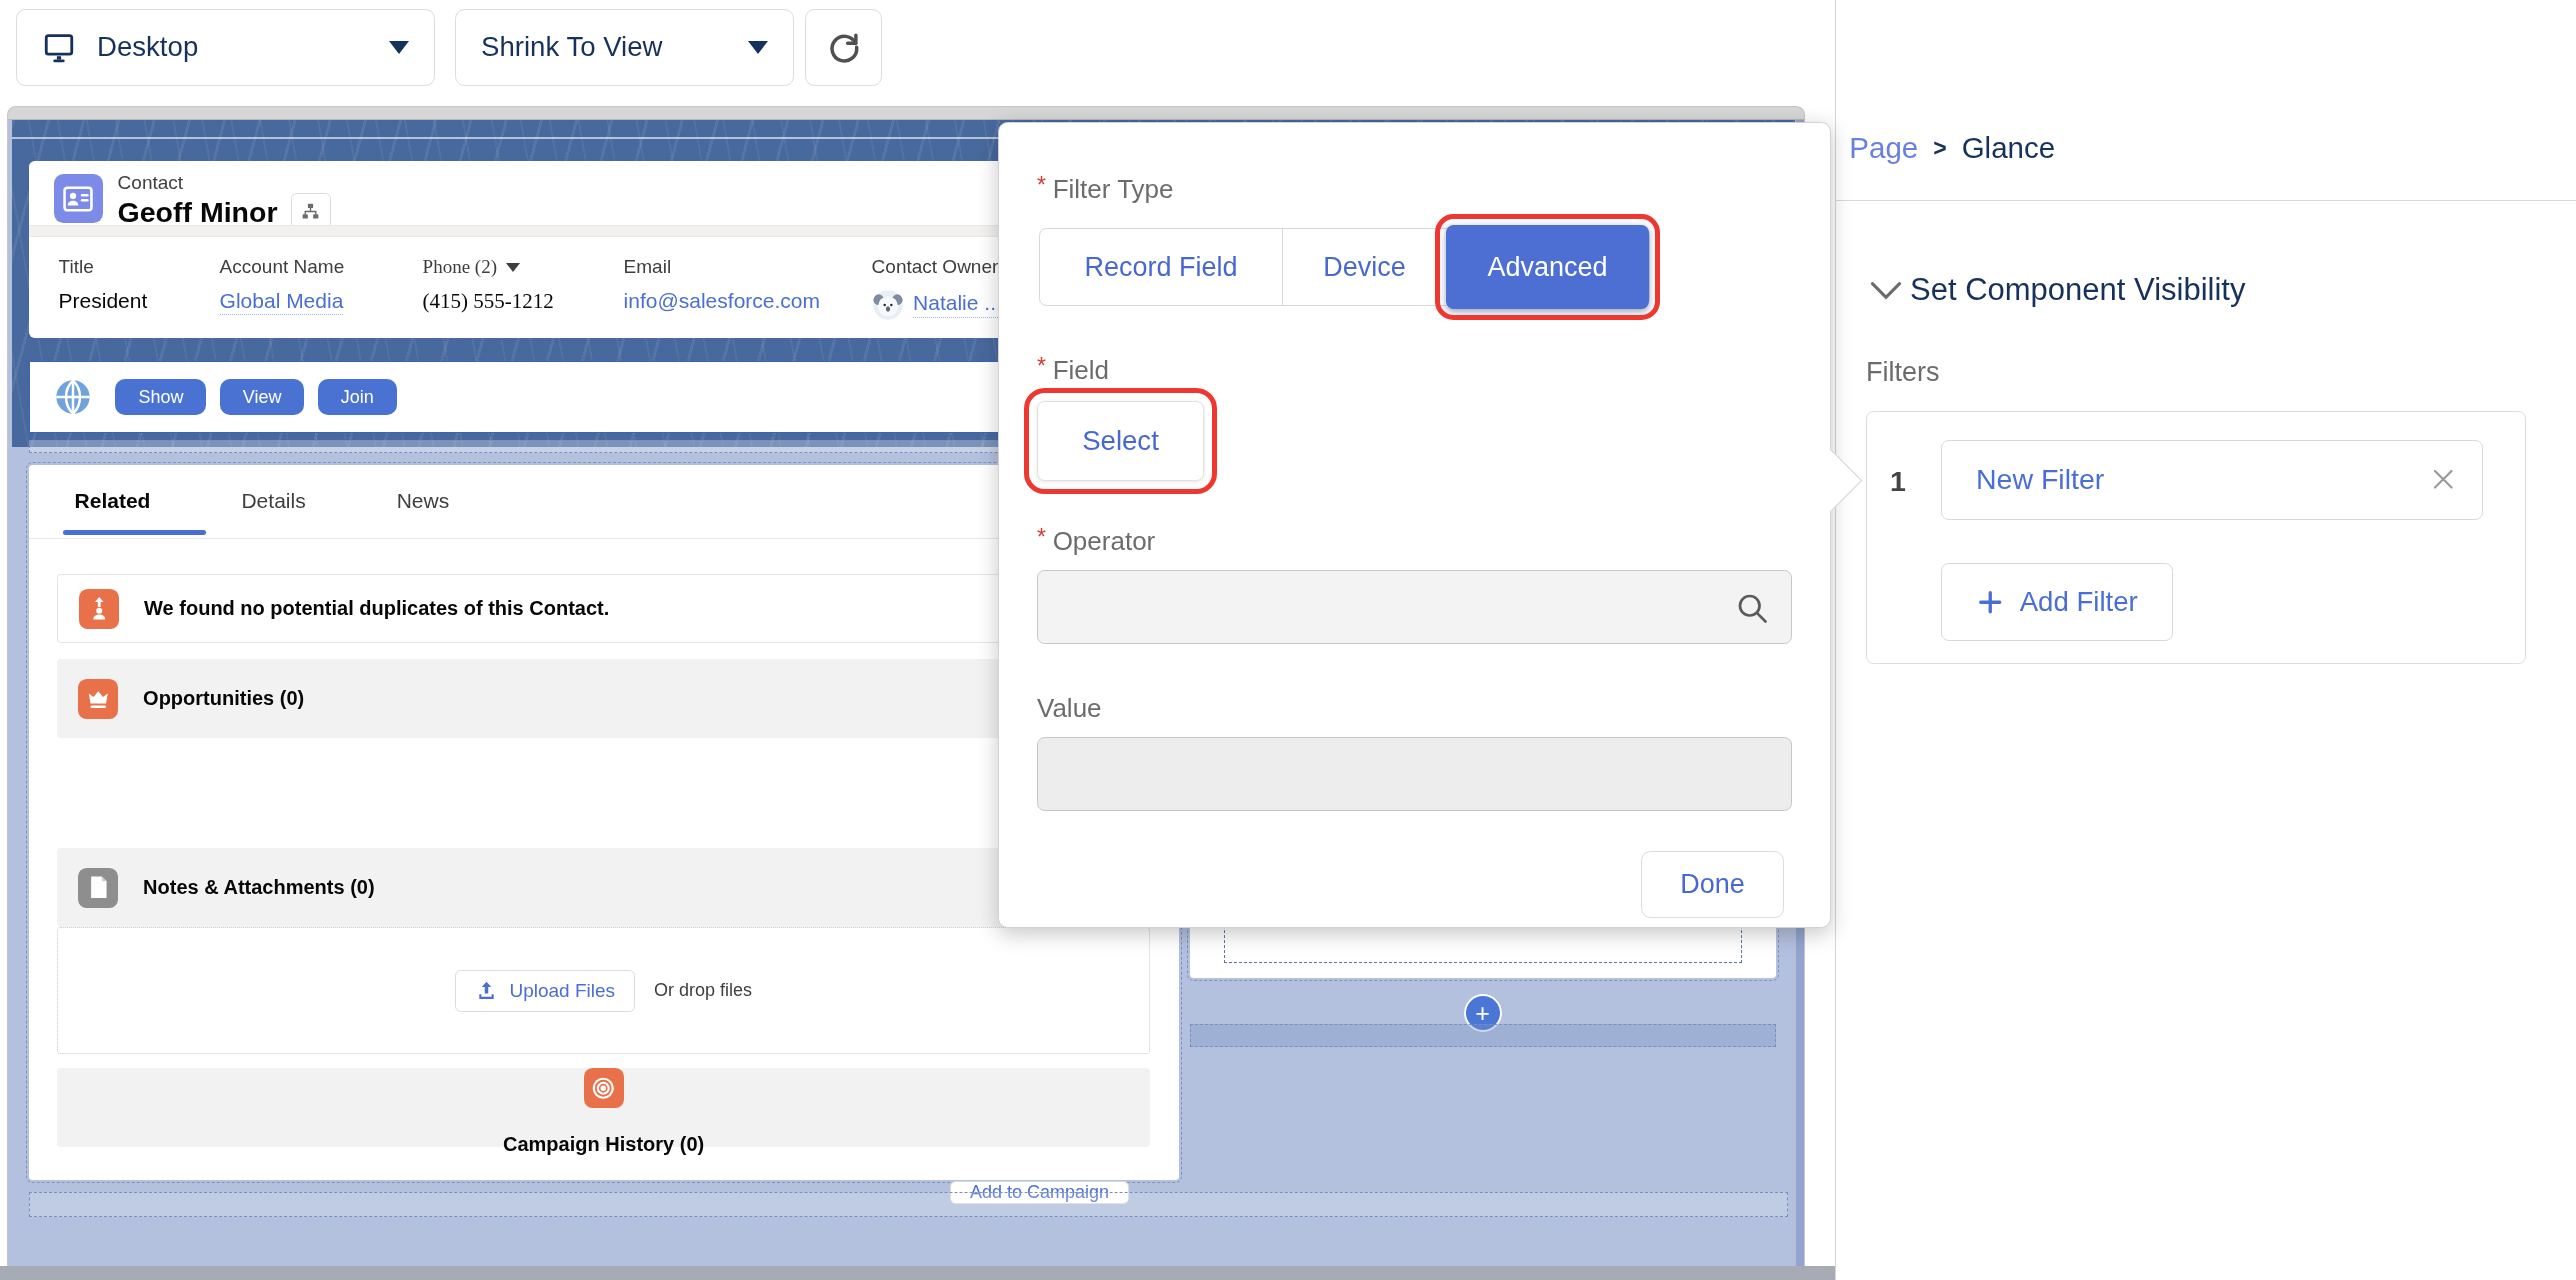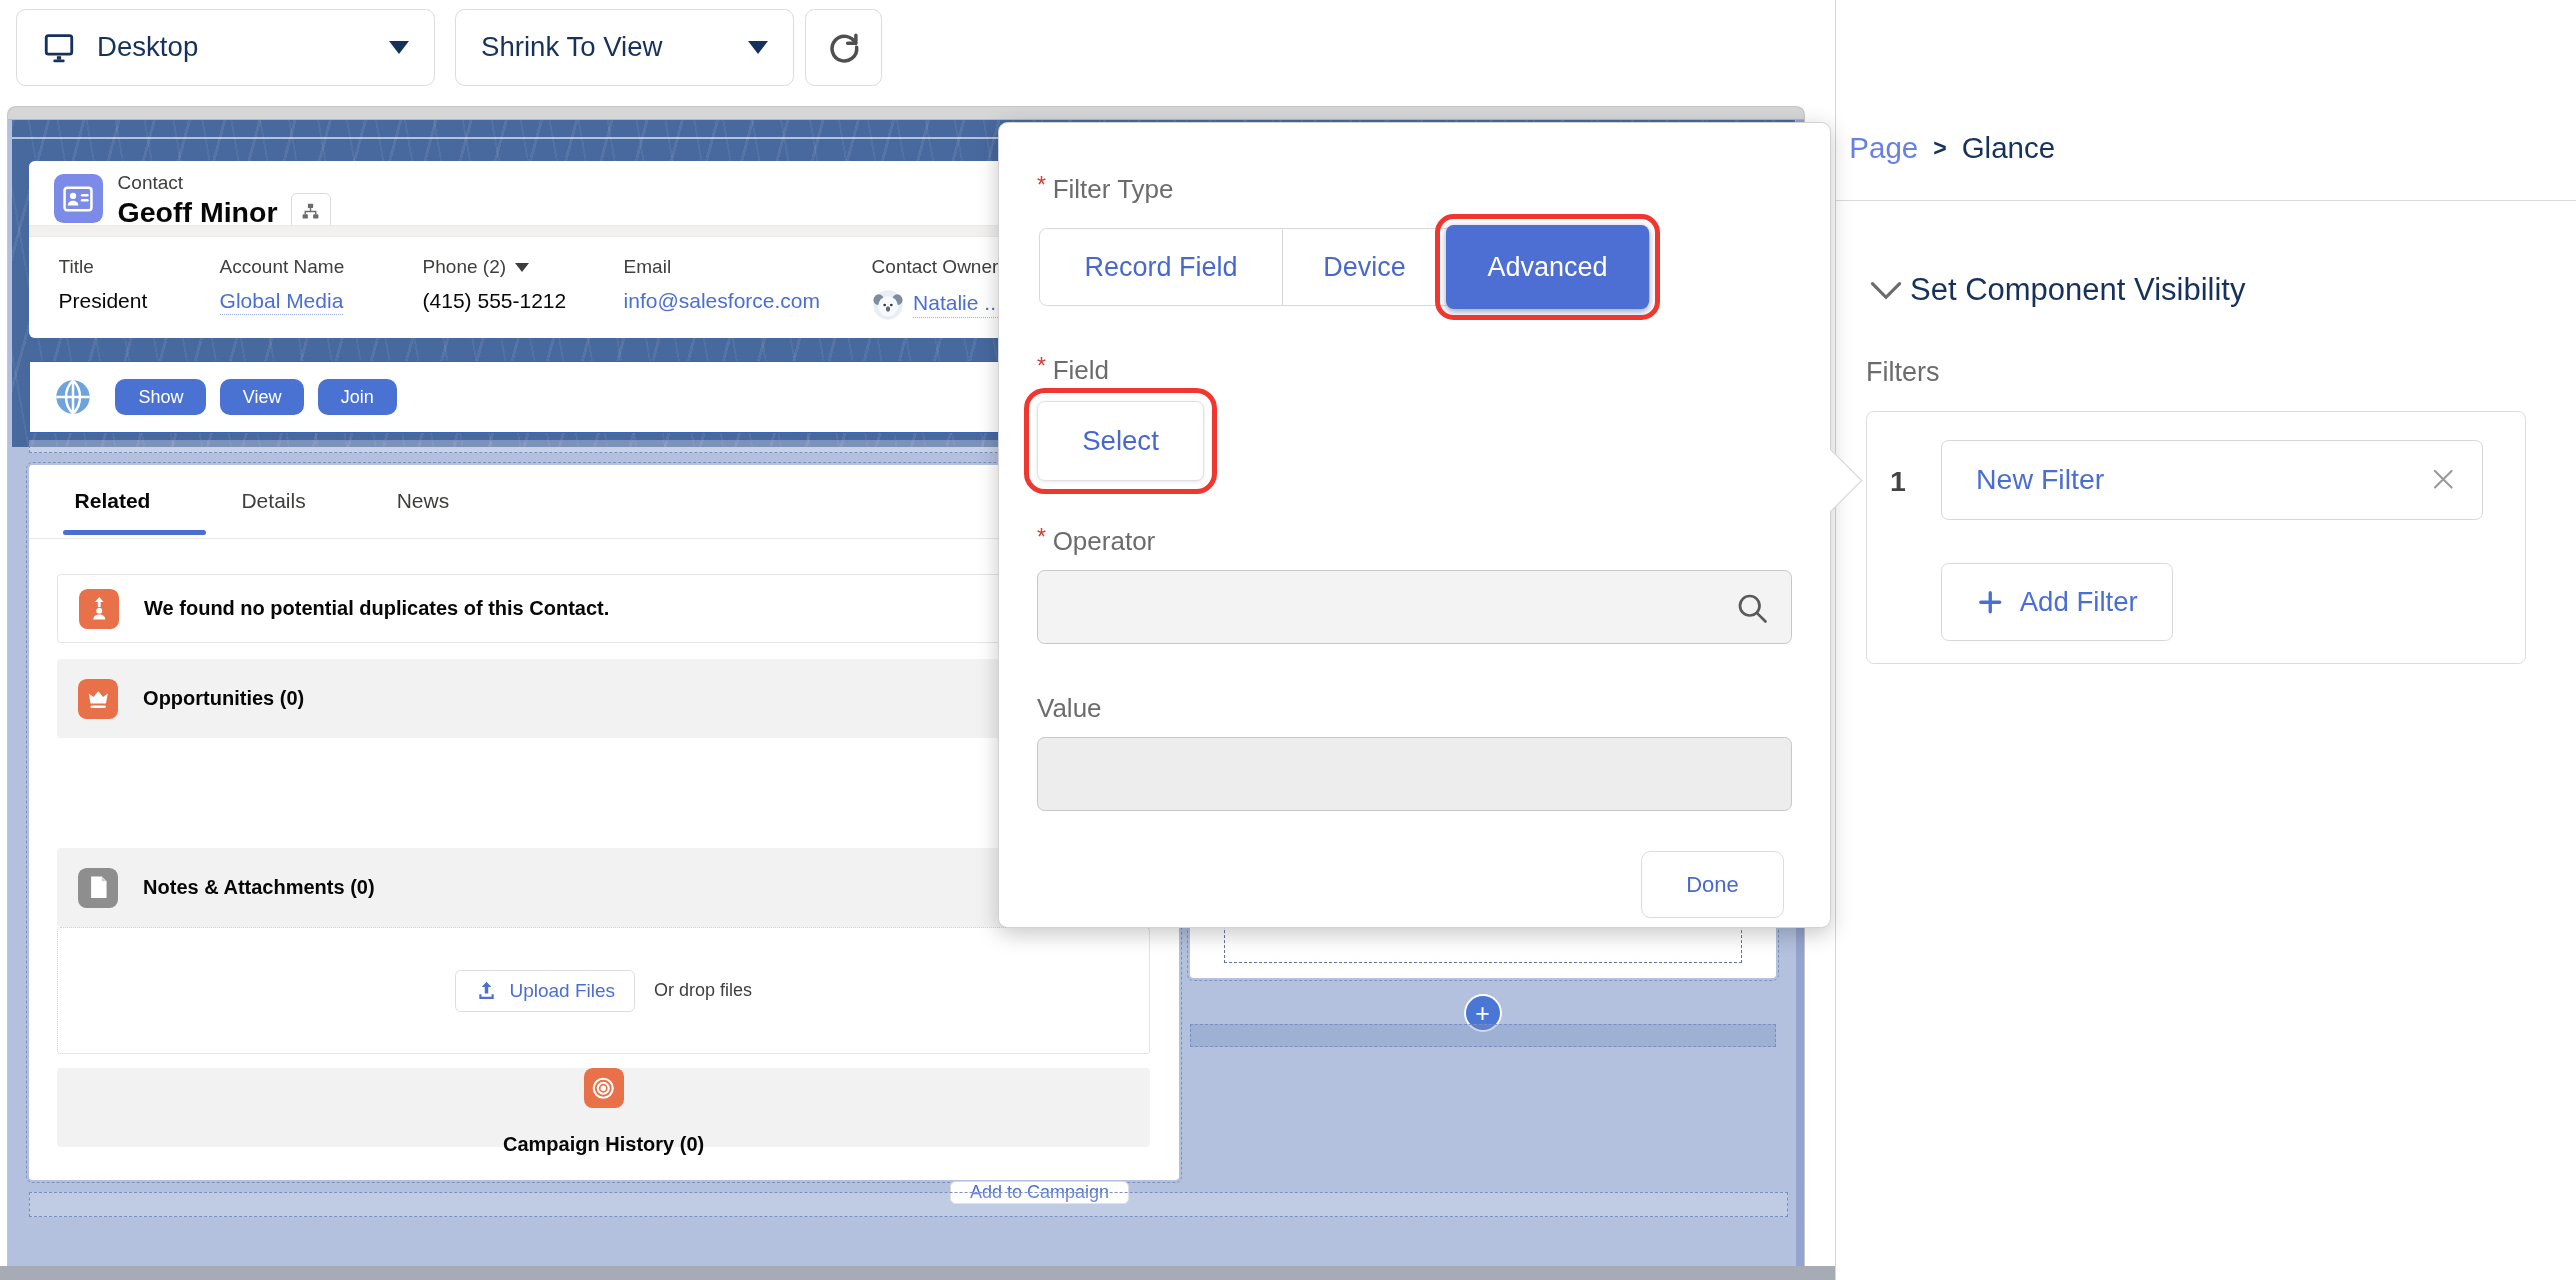--- a/index.html
+++ b/index.html
@@ -113,21 +113,21 @@
   #btn-select{position:absolute;left:38px;top:278px;width:165px;height:78px;background:#fff;border:1px solid #e0e0e0;
     border-radius:7.6px;font-size:27.6px;color:#4868d0;display:flex;align-items:center;justify-content:center;
     outline:5.7px solid #f0372f;outline-offset:8.6px;box-shadow:0 1px 3.8px rgba(0,0,0,.1);cursor:pointer;}
   #lbl-op{top:403px;}
   .pop-input{position:absolute;left:38px;width:755px;height:74px;border:1px solid #c9c7c5;border-radius:7.6px;box-sizing:border-box;}
   #input-operator{top:447px;background:#f4f3f3;cursor:pointer;}
   #input-operator .search{position:absolute;right:21px;top:19px;}
   #lbl-value{top:570px;}
   #input-value{top:614px;background:#ededed;}
   #btn-done{position:absolute;right:46px;top:728px;width:141px;height:65px;border:1px solid #dcdcdc;border-radius:9.5px;
-    background:#fff;color:#4868d0;font-size:22px;display:flex;align-items:center;justify-content:center;cursor:pointer;}
+    background:#fff;color:#4868d0;font-size:27px;display:flex;align-items:center;justify-content:center;cursor:pointer;}
 
   
   #panel{position:absolute;left:1835px;top:0;width:741px;height:1280px;background:#fff;border-left:1px solid #d6d6d6;
     box-sizing:border-box;z-index:10;}
   #crumb{position:absolute;left:13.3px;top:131px;font-size:29.5px;display:flex;align-items:center;gap:15px;}
   #crumb .parent{color:#6a80e0;cursor:pointer;}
   #crumb .sep{color:#16325c;font-weight:bold;font-size:23px;}
   #crumb .current{color:#16325c;}
   #panel-divider{position:absolute;left:0;top:200px;width:100%;height:1px;background:#dadada;}
   #section-head{position:absolute;left:34px;top:272px;display:flex;align-items:center;gap:8px;cursor:pointer;}
@@ -219,21 +219,21 @@
       <div class="hl-field" style="left:30px;">
         <div class="hl-flabel">Title</div>
         <div class="hl-fvalue">President</div>
       </div>
       <div class="hl-field" style="left:191px;">
         <div class="hl-flabel">Account Name</div>
         <div class="hl-fvalue">
             <span class="link dotted-u">Global Media</span>
           </div>
       </div>
-      <div class="hl-field" style="left:394px;">
+      <div class="hl-field" style="left:394px;font-family:Liberation Serif, serif;">
         <div class="hl-flabel">
             <span>Phone (2)</span>
             <span class="phone-caret"></span>
           </div>
         <div class="hl-fvalue">(415) 555-1212</div>
       </div>
       <div class="hl-field" style="left:595px;">
         <div class="hl-flabel">Email</div>
         <div class="hl-fvalue">
             <span class="link">info@salesforce.com</span>

